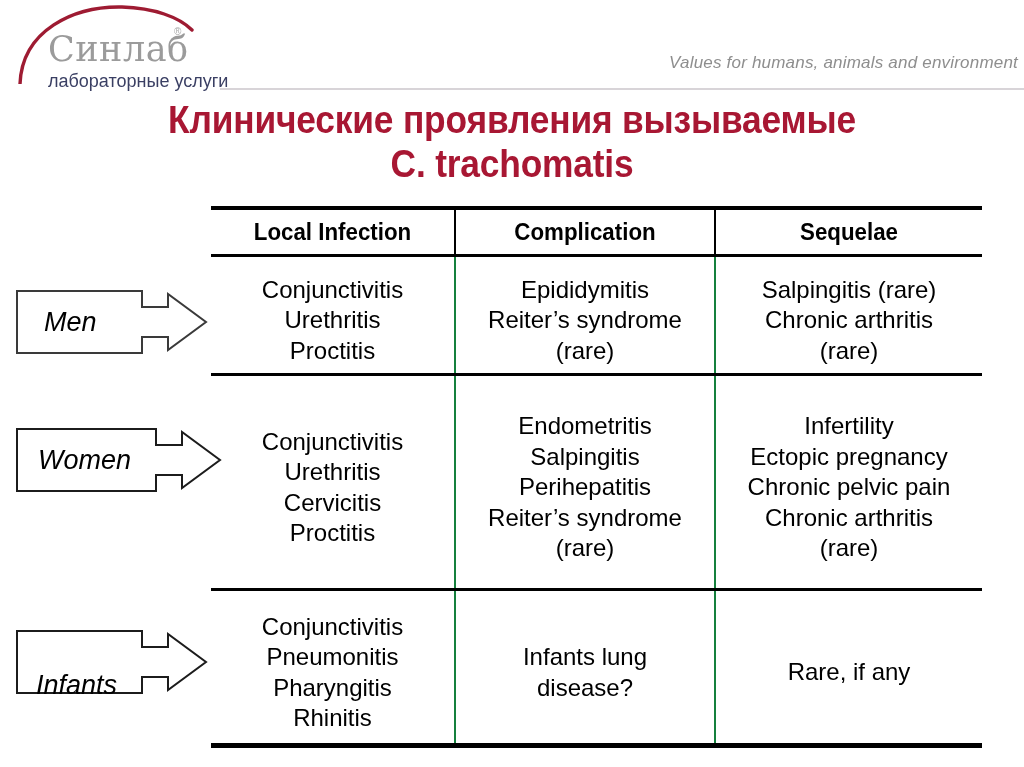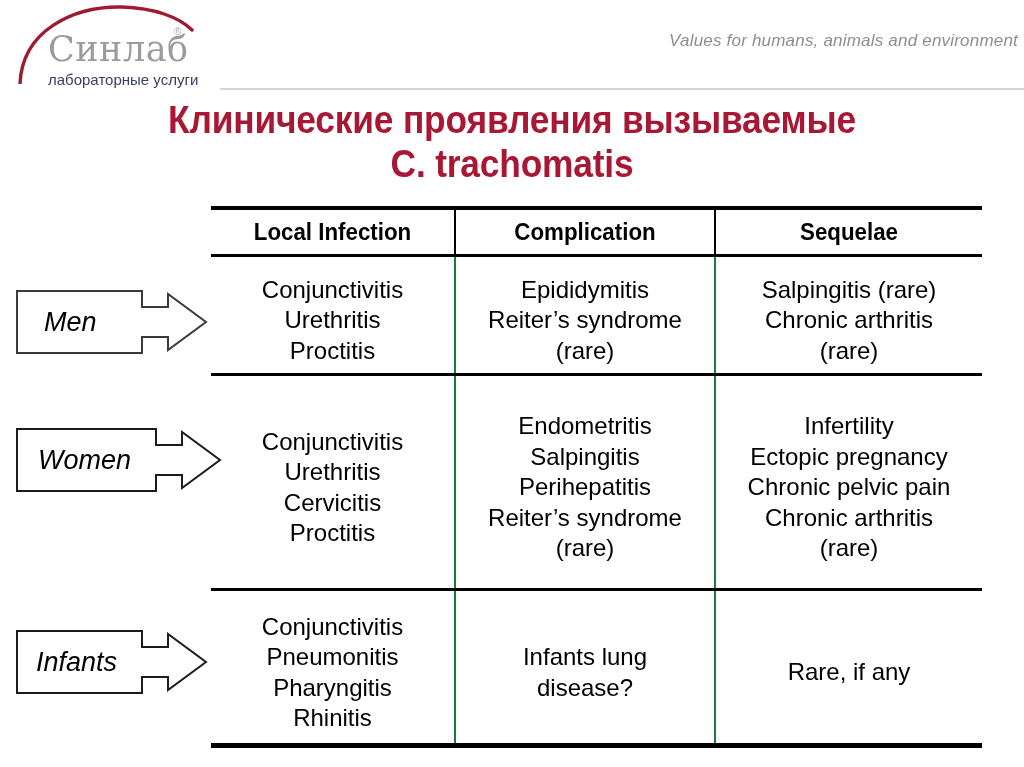--- a/index.html
+++ b/index.html
@@ -50,29 +50,29 @@
     position: absolute;
     left: 160px; top: 22px;
     font-family: "Liberation Sans", sans-serif;
     font-size: 10px;
     color: #a8a8a8;
   }
   #logo-sub {
     position: absolute;
     left: 34px; top: 68px;
     font-family: "Liberation Sans", sans-serif;
-    font-size: 15px;
+    font-size: 18px;
     color: #3a3f63;
     white-space: nowrap;
     line-height: 1;
     text-align: right;
   }
   #tagline {
     position: absolute;
-    right: 6px; top: 31px;
+    right: 6px; top: 53px;
     font-family: "Liberation Sans", sans-serif;
     font-style: italic;
     font-size: 17px;
     color: #8e8e8e;
     white-space: nowrap;
     letter-spacing: 0.2px;
   }
   #header-rule {
     position: absolute;
     left: 220px; top: 88px;
@@ -117,21 +117,21 @@
     font-style: italic;
     font-size: 27px;
     white-space: nowrap;
     color: #000;
   }
   #label-men      { left: 16px;  top: 290px; width: 192px; }
   #label-women    { left: 16px;  top: 428px; width: 210px; padding-left: 28px; }
   #label-infants  { left: 16px;  top: 630px; width: 192px; }
   #label-men .caption     { left: 28px; }
   #label-women .caption   { left: 22px; }
-  #label-infants .caption { left: 20px; }
+  #label-infants .caption { left: 20px; margin-top: 23px; }
 
   
   #table-wrap {
     position: absolute;
     left: 211px;
     top: 206px;
     width: 771px;
   }
   table.matrix {
     border-collapse: collapse;

